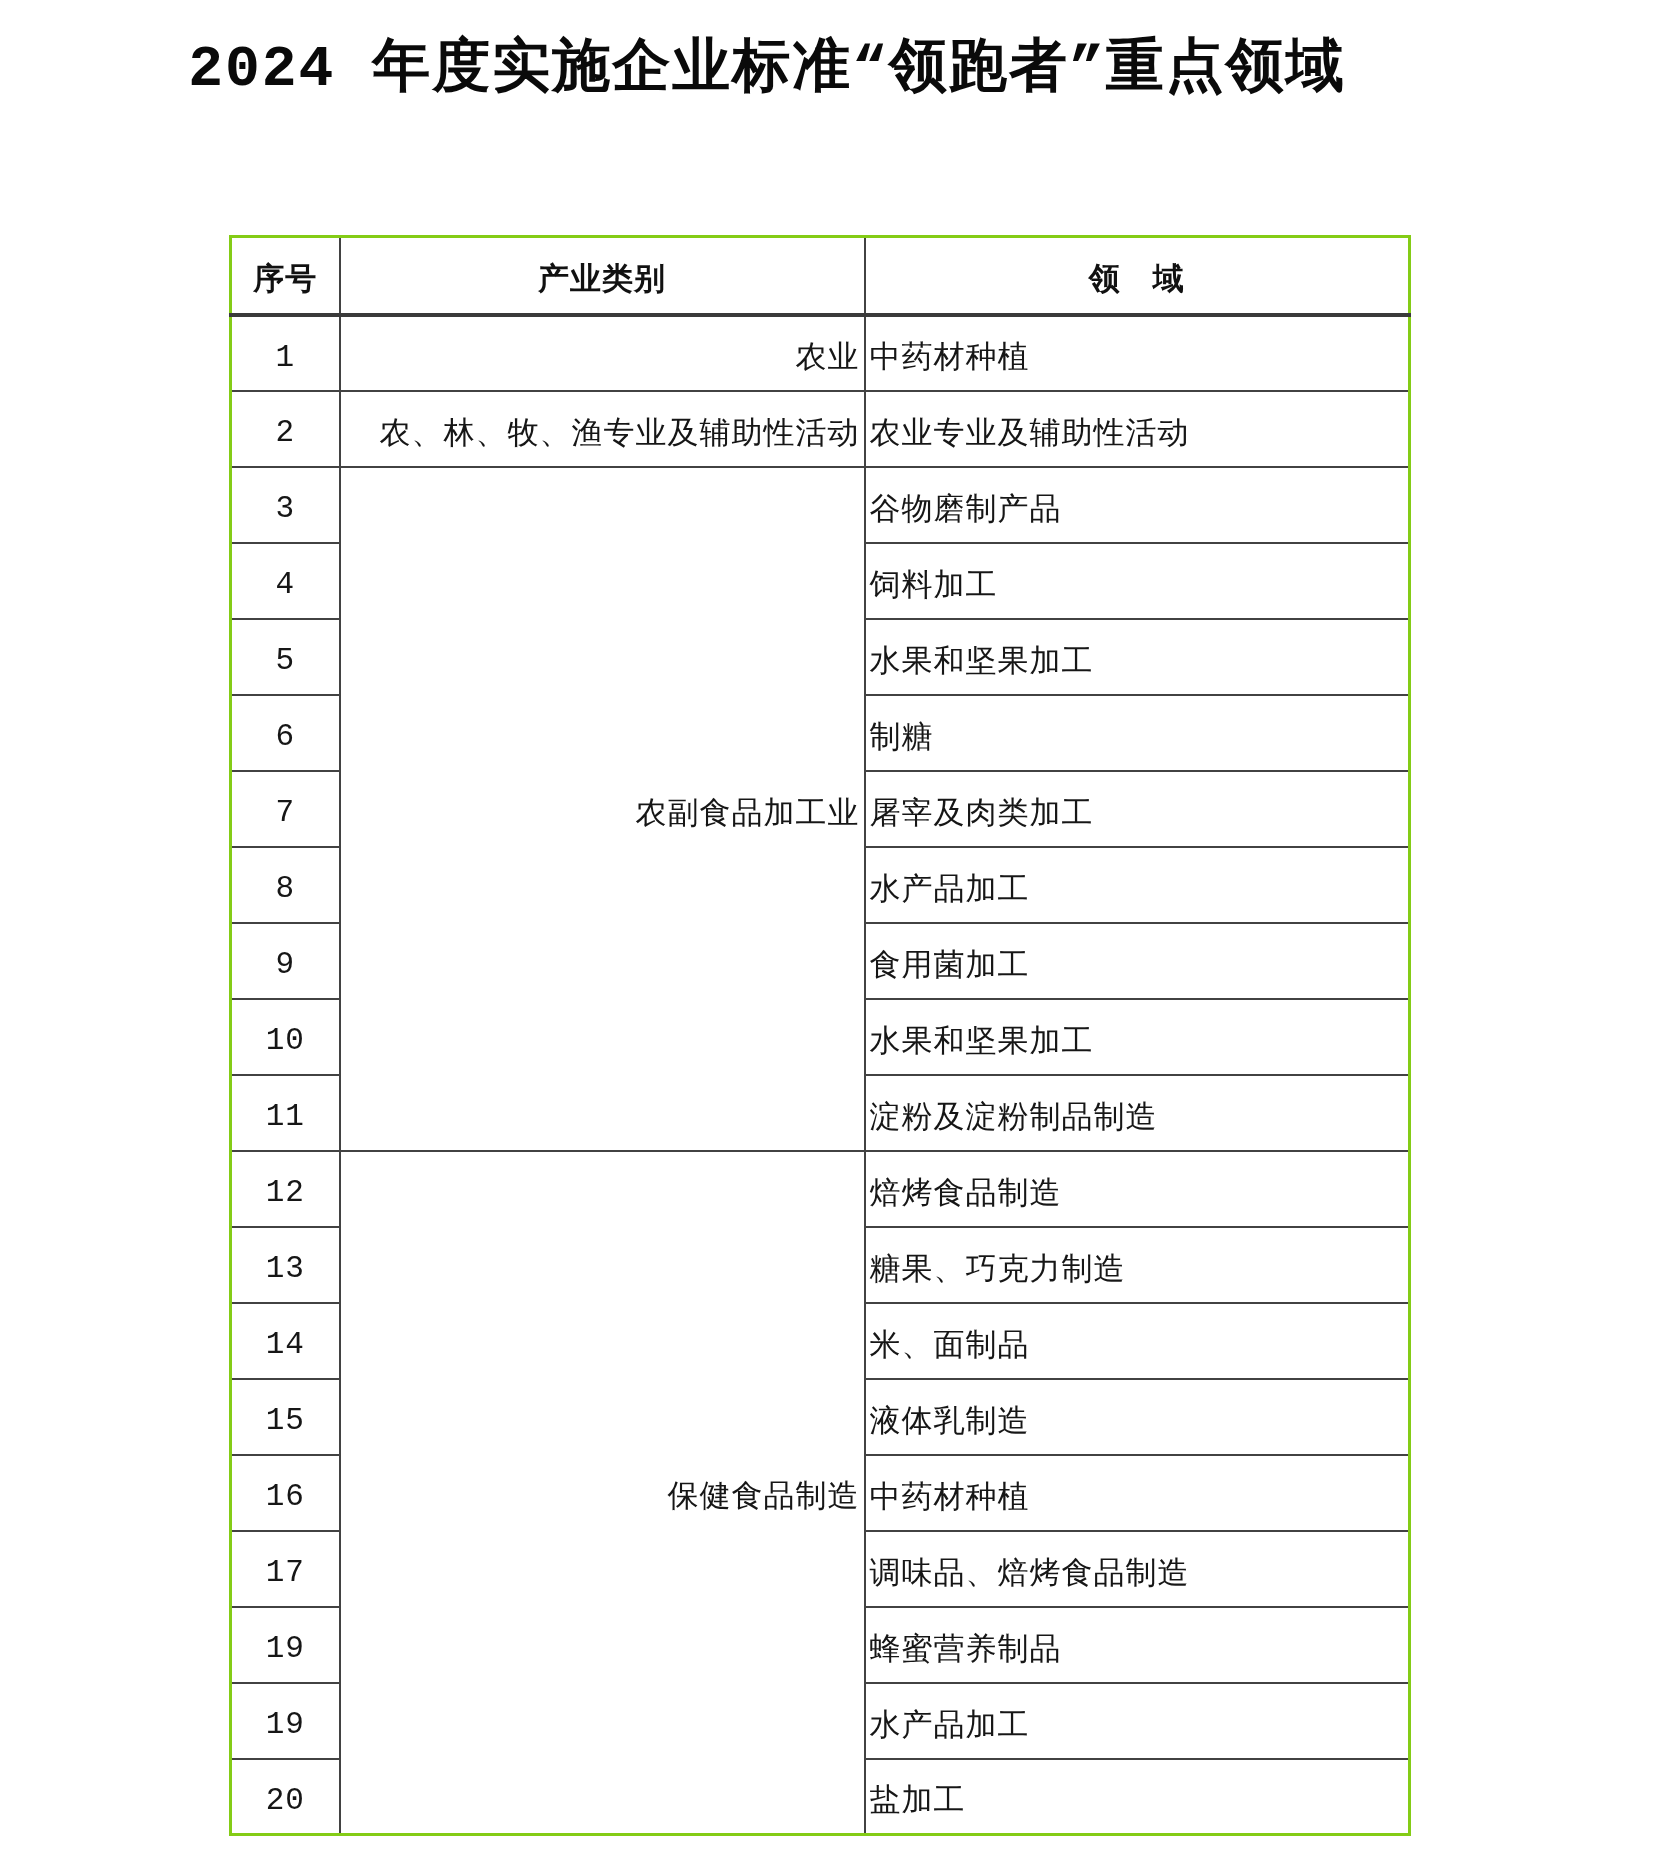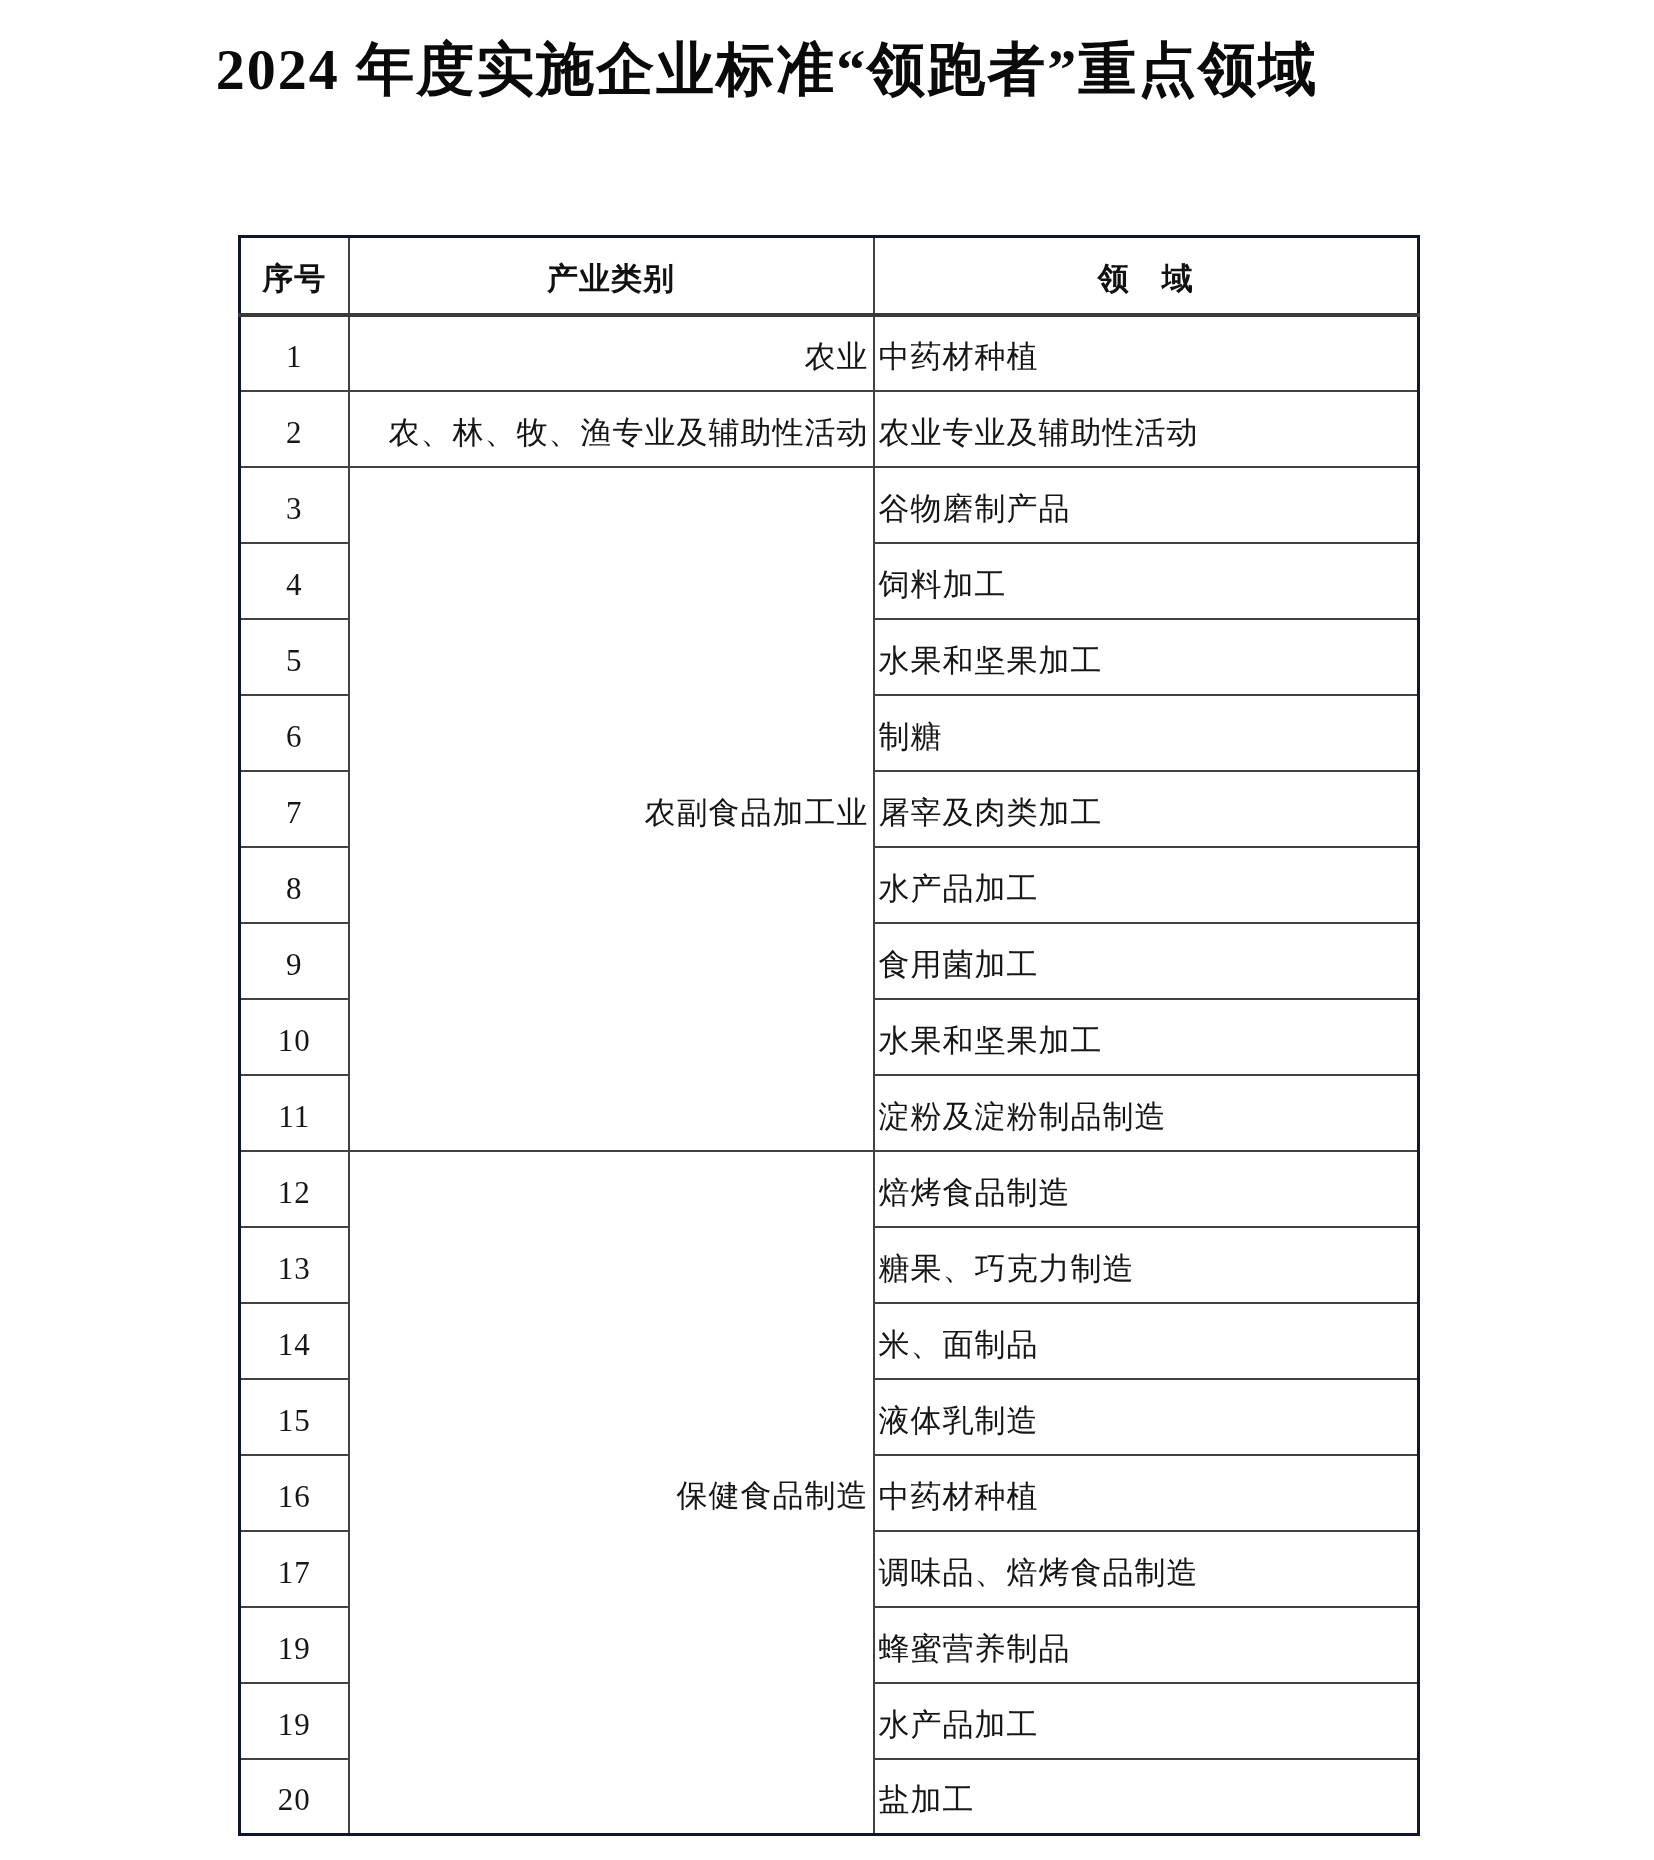--- a/index.html
+++ b/index.html
@@ -5,45 +5,45 @@
   html, body {
     margin: 0;
     padding: 0;
     background: #ffffff;
   }
   .page {
     position: relative;
     width: 1534px;
     height: 1860px;
     background: #ffffff;
-    font-family: Liberation Serif, serif;
+    font-family: Liberation Mono, monospace;
     color: #161616;
     overflow: hidden;
   }
   .doc-title {
     position: absolute;
     top: 34px;
     left: 0;
     width: 100%;
     text-align: center;
     font-size: 58px;
     font-weight: 700;
     letter-spacing: 2px;
     line-height: 72px;
     white-space: nowrap;
     color: #0a0a0a;
   }
   table.doc-table {
     position: absolute;
-    left: 238px;
+    left: 229px;
     top: 235px;
     width: 1179px;
     border-collapse: collapse;
     table-layout: fixed;
-    border: 3px solid #0f172a;
+    border: 3px solid #84cc16;
   }
   col.c-num   { width: 109px; }
   col.c-cat   { width: 525px; }
   col.c-field { width: 545px; }
   td {
     border: 2px solid #424242;
     font-size: 31px;
     letter-spacing: 1px;
     vertical-align: middle;
     padding: 8px 4px 0 4px;

